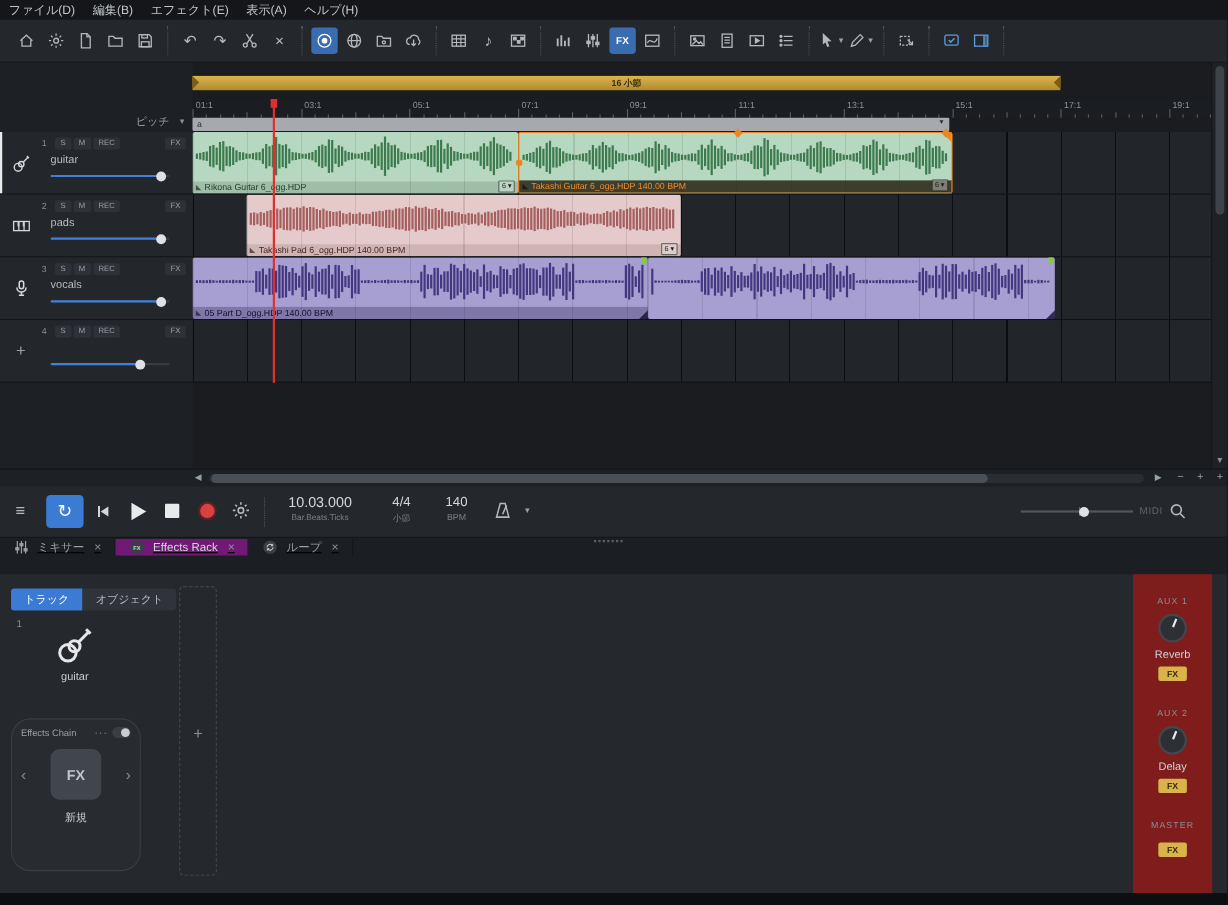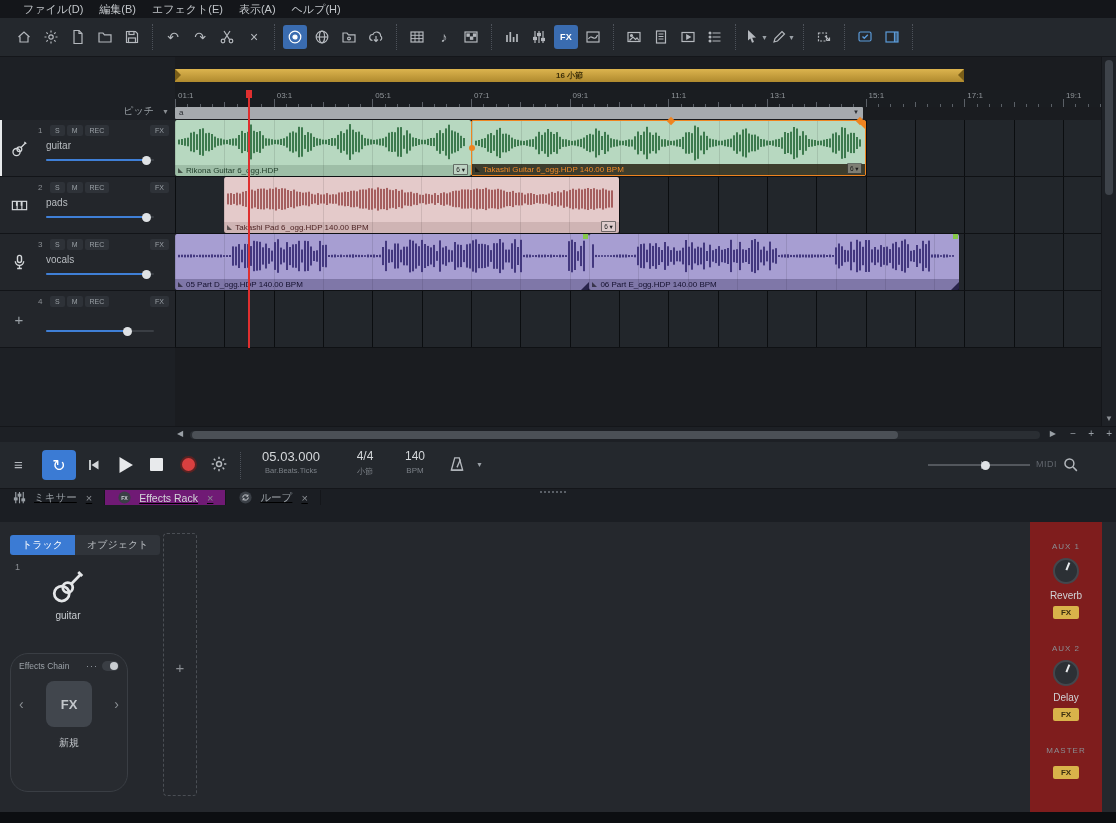--- a/index.html
+++ b/index.html
@@ -2,21 +2,21 @@
 <html><head>
 <meta charset="utf-8">
 <style>
   html,body{margin:0;padding:0;background:#0c0e11;}
   body{font-family:"Liberation Sans","DejaVu Sans",sans-serif;-webkit-font-smoothing:antialiased;}
   .app{position:relative;width:1116px;height:823px;background:#1b1e23;overflow:hidden;}
   .icon{display:inline-flex;align-items:center;justify-content:center;}
   .icon svg{display:block;}
 
   
-  .menubar{position:absolute;left:0;top:0;width:100%;height:18px;background:#14161a;display:flex;align-items:center;padding-left:15px;box-sizing:border-box;text-align:center;}
+  .menubar{position:absolute;left:0;top:0;width:100%;height:18px;background:#14161a;display:flex;align-items:center;padding-left:0;box-sizing:border-box;text-align:center;}
   .menu-item{font-size:11px;color:#c2c6ca;padding:1px 8px;cursor:default;}
 
   
   .toolbar{position:absolute;top:18px;left:0;width:100%;height:39px;background:#24282d;display:flex;align-items:center;padding-left:4px;box-sizing:border-box;border-bottom:1px solid #14161a;}
   .tgroup{display:flex;align-items:center;gap:3px;padding:0 8px;height:26px;border-right:1px dotted #4d525a;}
   .tbtn{width:24px;height:24px;display:flex;align-items:center;justify-content:center;border-radius:3px;color:#b4b8bd;font-size:13px;cursor:default;}
   .tbtn .glyph{font-size:14px;line-height:1;}
   .tbtn.active{background:#3a6cb0;color:#fff;}
   .tbtn.blue{color:#5b9bd9;}
   .tbtn svg{width:16px;height:16px;}
@@ -1276,24 +1276,20 @@
                 <rect x="338" y="6.6" width="2" height="30.9" fill="currentColor"></rect>
                 <rect x="341" y="20.5" width="2" height="3.0" fill="currentColor"></rect>
                 <rect x="344" y="20.4" width="2" height="3.2" fill="currentColor"></rect>
                 <rect x="347" y="20.4" width="2" height="3.2" fill="currentColor"></rect>
                 <rect x="350" y="21.2" width="2" height="1.6" fill="currentColor"></rect>
                 <rect x="353" y="20.4" width="2" height="3.2" fill="currentColor"></rect>
                 <rect x="356" y="20.5" width="2" height="2.9" fill="currentColor"></rect>
                 <rect x="359" y="21.2" width="2" height="1.6" fill="currentColor"></rect>
                 <rect x="362" y="21.1" width="2" height="1.7" fill="currentColor"></rect>
               </svg>
-              <div class="clip-label">
-                <span class="fadeicon"></span>
-                <span class="cliptext">06 Part E_ogg.HDP  140.00 BPM</span>
-              </div>
               <i class="gmark"></i>
               <i class="fadeBR"></i>
             </div>
           </div>
           <div class="lane" style="top: 171px;"></div>
         </div>
       <div class="playhead">
           <div class="ph-flag"></div>
         </div>
     </div>
@@ -1328,21 +1324,21 @@
           <path d="M4.5 2.5v13L15.5 9z" fill="currentColor"></path>
         </svg></div>
     <div class="t-stop"></div>
     <div class="t-rec"></div>
     <div class="t-gear"><svg viewBox="0 0 16 16">
           <circle cx="8" cy="8" r="2.2" stroke="currentColor" fill="none" stroke-width="1.3"></circle>
           <path d="M8 1.5v2M8 12.5v2M1.5 8h2M12.5 8h2M3.4 3.4l1.4 1.4M11.2 11.2l1.4 1.4M12.6 3.4l-1.4 1.4M4.8 11.2l-1.4 1.4" stroke="currentColor" stroke-width="1.3" fill="none"></path>
         </svg></div>
     <div class="t-div"></div>
     <div class="t-time">
-      <div class="val">05.03.000</div>
+      <div class="val">10.03.000</div>
       <div class="unit">Bar.Beats.Ticks</div>
     </div>
     <div class="t-sig">
       <div class="val">4/4</div>
       <div class="unit">小節</div>
     </div>
     <div class="t-tempo">
       <div class="val">140</div>
       <div class="unit">BPM</div>
     </div>

